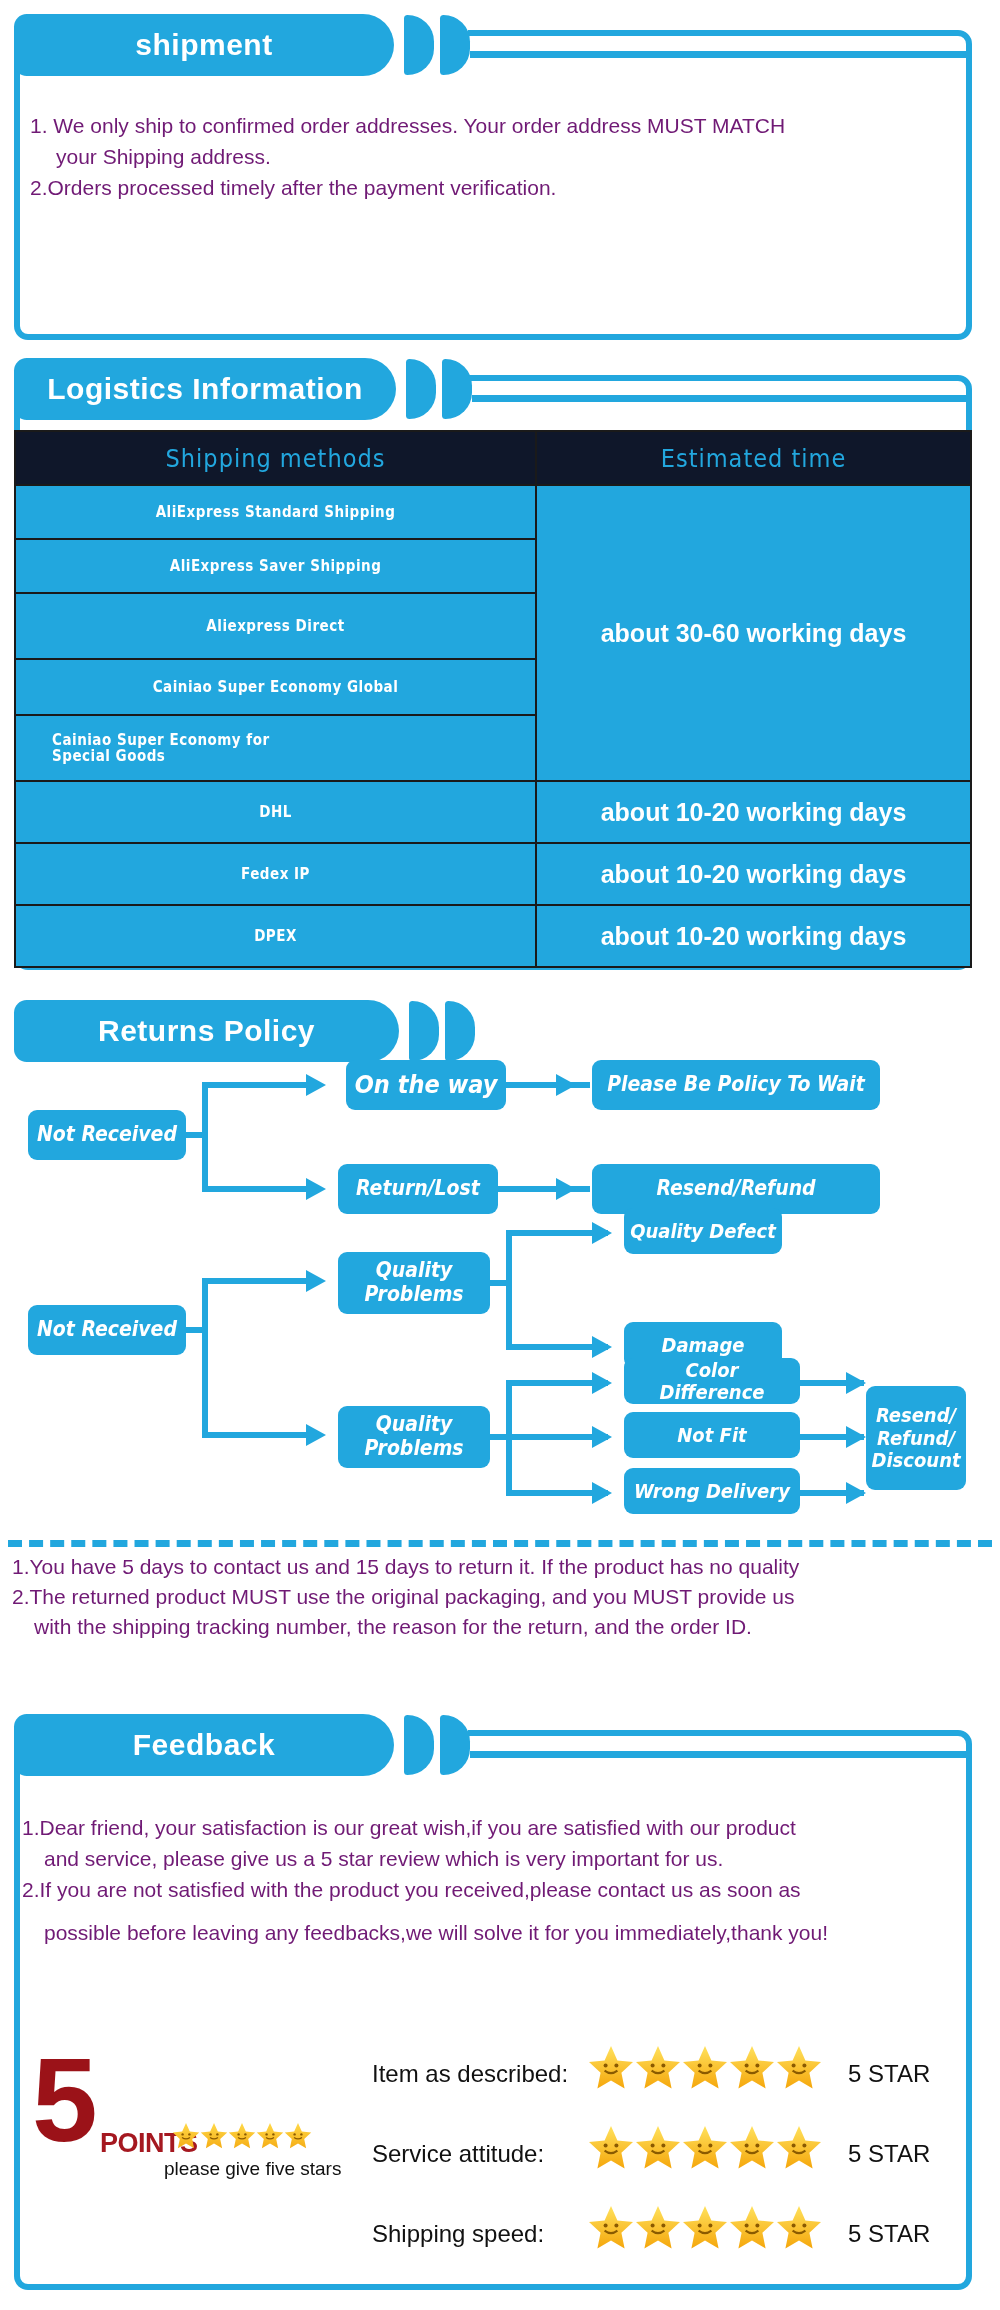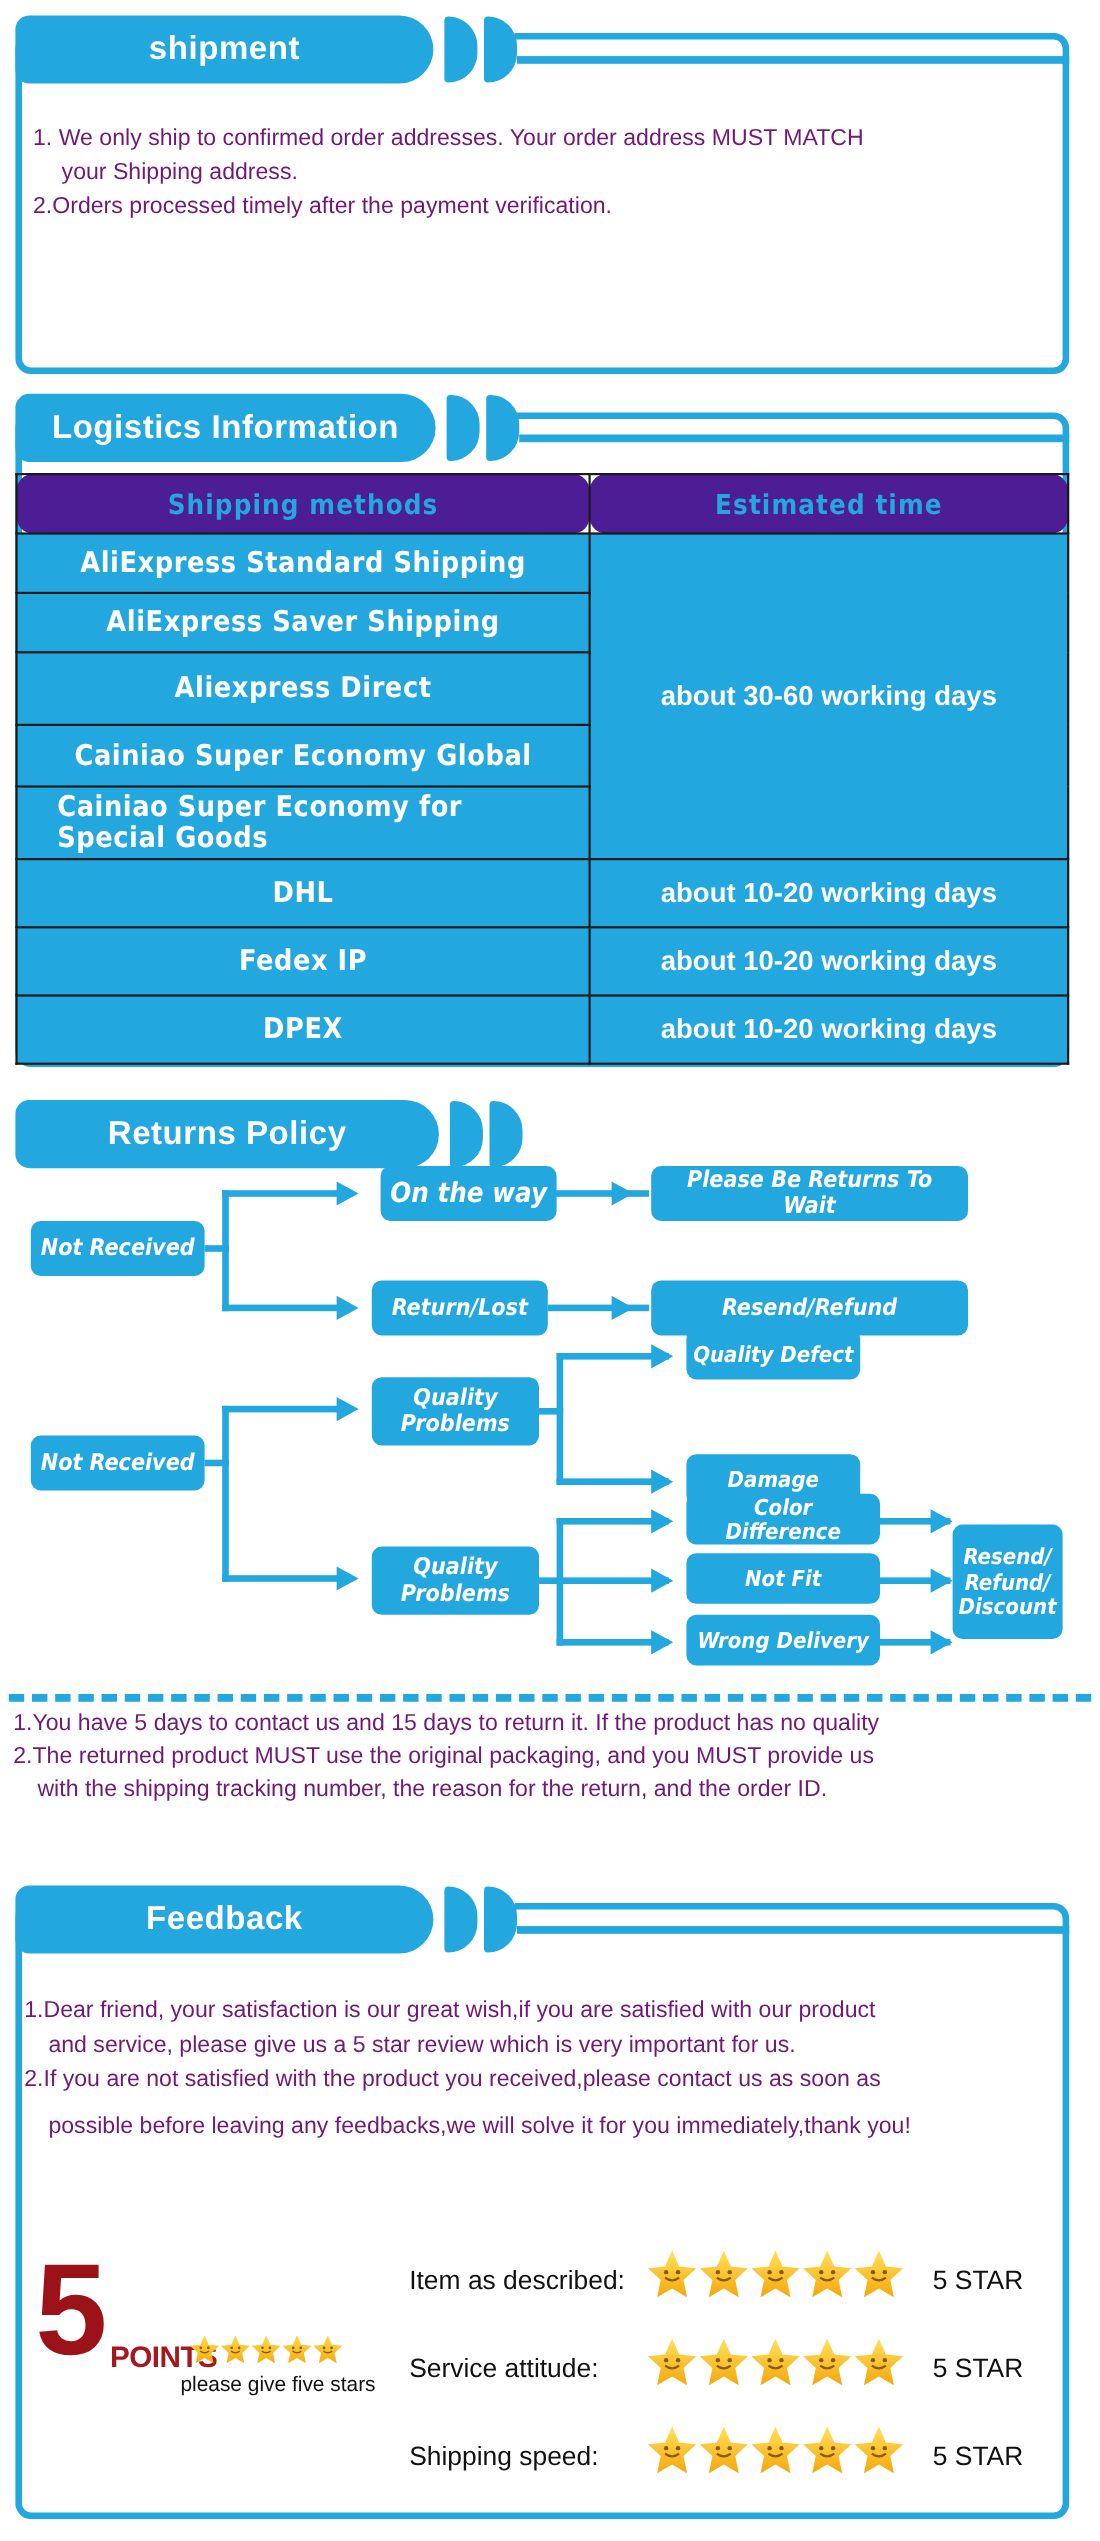--- a/index.html
+++ b/index.html
@@ -46,24 +46,24 @@
 
   
   table.logi{
     border-collapse:collapse;width:100%;table-layout:fixed;
   }
   table.logi td{
     border:2px solid #1a1a1a;
     text-align:center;vertical-align:middle;
     padding:4px 6px;
   }
-  .th-cell{background:#4c1d95;color:#22a7de;font-size:25px;font-weight:bold;
+  .th-cell{background:#0f172a;color:#22a7de;font-size:25px;font-weight:normal;
     font-family:"DejaVu Sans Condensed","Liberation Sans",sans-serif;
-    letter-spacing:1px;height:44px;border-radius:15px;}
-  .m-cell{background:#22a7de;color:#fff;font-size:26px;font-weight:bold;
+    letter-spacing:1px;height:44px;}
+  .m-cell{background:#22a7de;color:#fff;font-size:15px;font-weight:bold;
     font-family:"DejaVu Sans Condensed","Liberation Sans",sans-serif;
     letter-spacing:.5px;}
   .t-cell{background:#22a7de;color:#fff;font-size:25px;font-weight:bold;}
 
   
   .flow{position:absolute;left:0;top:0;width:1000px;}
   .node{
     position:absolute;background:#22a7de;color:#fff;
     border-radius:9px;
     display:flex;align-items:center;justify-content:center;
@@ -191,21 +191,21 @@
     <div class="node" style="left:28px;top:1110px;width:158px;height:50px;font-size:21px;">Not Received</div>
 
     <div class="ln" style="left:186px;top:1132px;width:22px;height:6px;"></div>
     <div class="ln" style="left:202px;top:1082px;width:6px;height:110px;"></div>
 
     <div class="ln" style="left:202px;top:1082px;width:112px;height:6px;"></div>
     <div class="arrow" style="left:306px;top:1074px;"></div>
     <div class="node" style="left:346px;top:1060px;width:160px;height:50px;font-size:25px;">On the way</div>
     <div class="ln" style="left:498px;top:1082px;width:92px;height:6px;"></div>
     <div class="arrow" style="left:556px;top:1074px;"></div>
-    <div class="node" style="left:592px;top:1060px;width:288px;height:50px;font-size:21px;">Please Be Returns To Wait</div>
+    <div class="node" style="left:592px;top:1060px;width:288px;height:50px;font-size:21px;">Please Be Policy To Wait</div>
 
     <div class="ln" style="left:202px;top:1186px;width:112px;height:6px;"></div>
     <div class="arrow" style="left:306px;top:1178px;"></div>
     <div class="node" style="left:338px;top:1164px;width:160px;height:50px;font-size:21px;">Return/Lost</div>
     <div class="ln" style="left:498px;top:1186px;width:92px;height:6px;"></div>
     <div class="arrow" style="left:556px;top:1178px;"></div>
     <div class="node" style="left:592px;top:1164px;width:288px;height:50px;font-size:21px;">Resend/Refund</div>
   </div>
 
   <div class="flow" style="top:0;height:0;">

